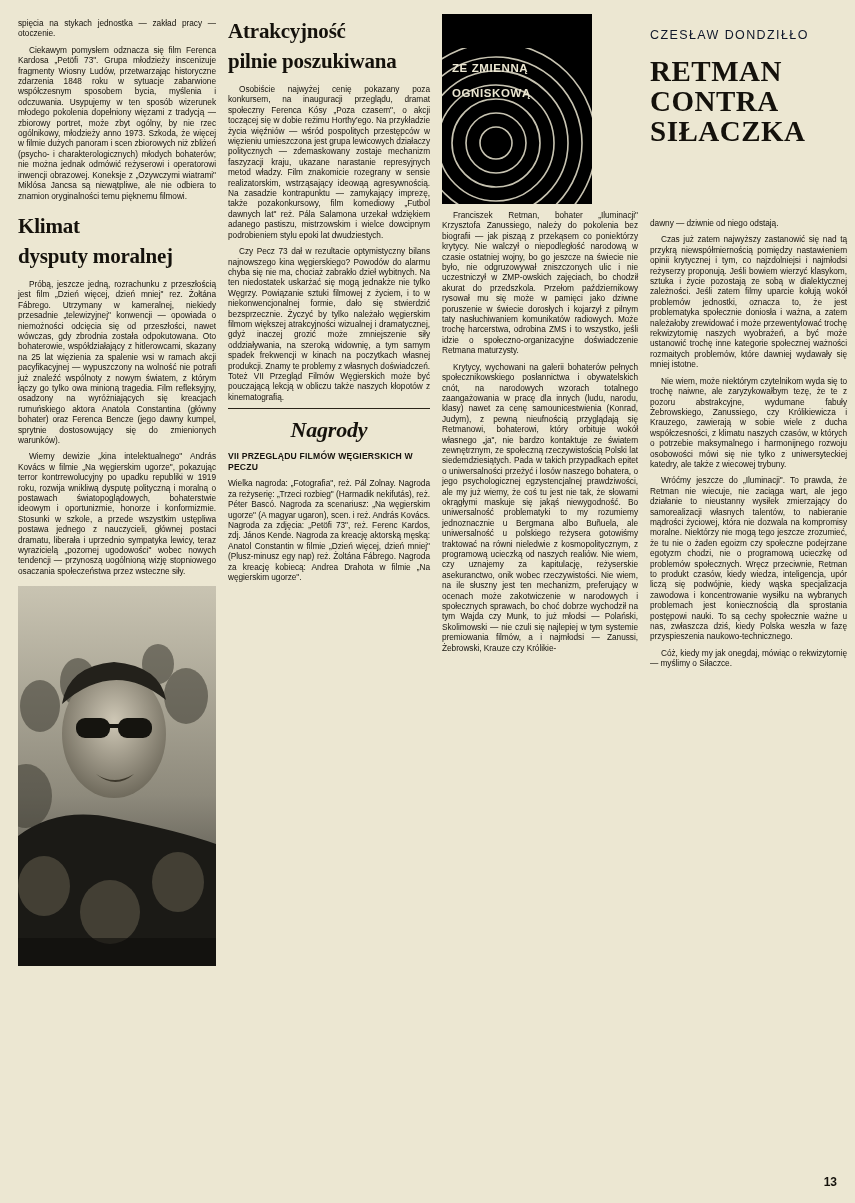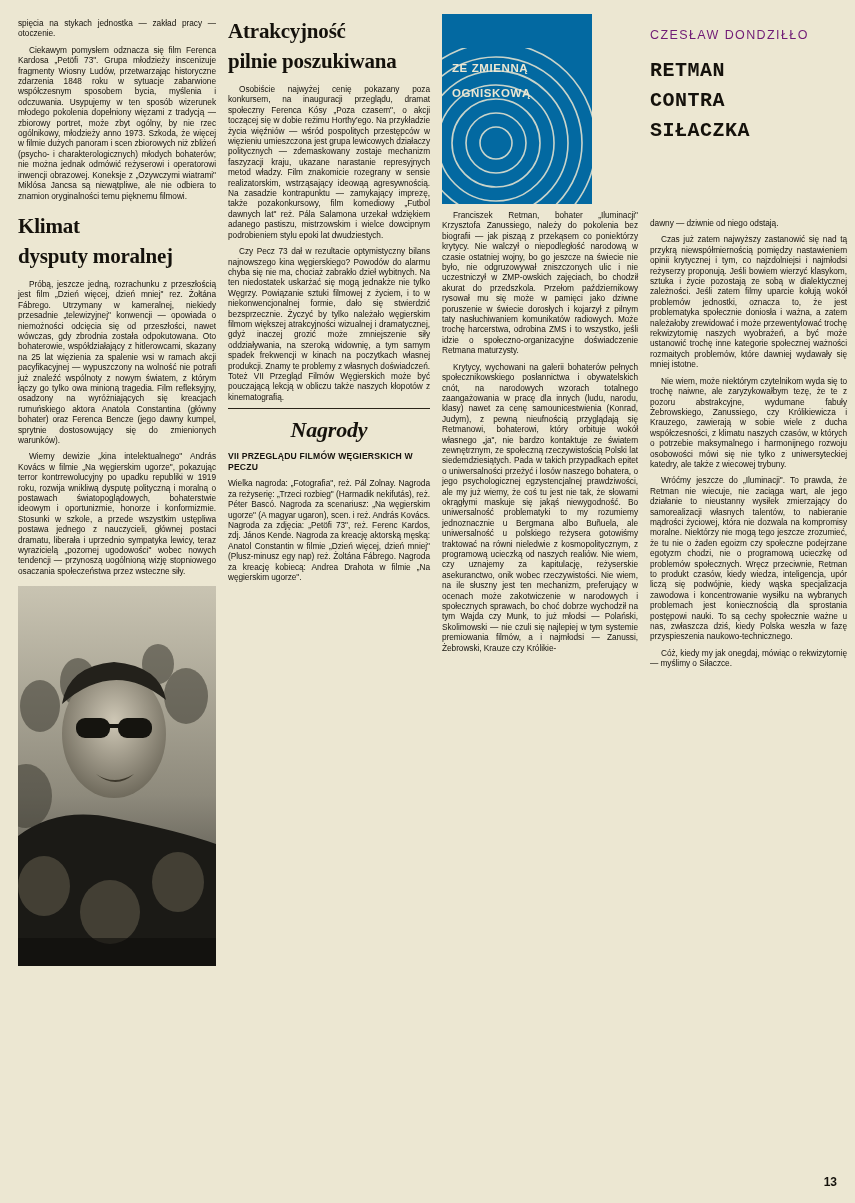--- a/index.html
+++ b/index.html
@@ -66,49 +66,49 @@
 
   
   .masthead{
     position:relative;
     display:flex;
     align-items:flex-start;
     margin-bottom:10px;
   }
   .logo{
     width:150px;height:190px;
-    background:#0369a1;
+    background:#000000;
     position:relative;
     overflow:hidden;
     flex:0 0 150px;
   }
   .logo .rings{
     position:absolute;left:-16px;top:34px;width:190px;height:160px;
   }
   .logo .lbl{
     position:absolute;
     left:10px;
     color:#ece7d2;
     font-weight:700;
     font-size:11.5px;
     letter-spacing:.6px;
   }
   .logo .l1{top:48px;}
   .logo .l2{top:73px;}
   .author{
     font-size:12.5px;
     letter-spacing:1.4px;
-    color:#701a75;
+    color:#0f172a;
     margin:18px 0 0 16px;
     font-weight:400;
   }
   .bigtitle{
-    font-family:Liberation Mono, monospace;
-    font-weight:700;
-    font-size:20px;
+    font-family:Liberation Serif, serif;
+    font-weight:700;
+    font-size:29px;
     line-height:30px;
     letter-spacing:.5px;
     margin:14px 0 0 20px;
   }
 
   .photo{
     width:100%;
     height:380px;
     margin-top:10px;
     background:#111;

